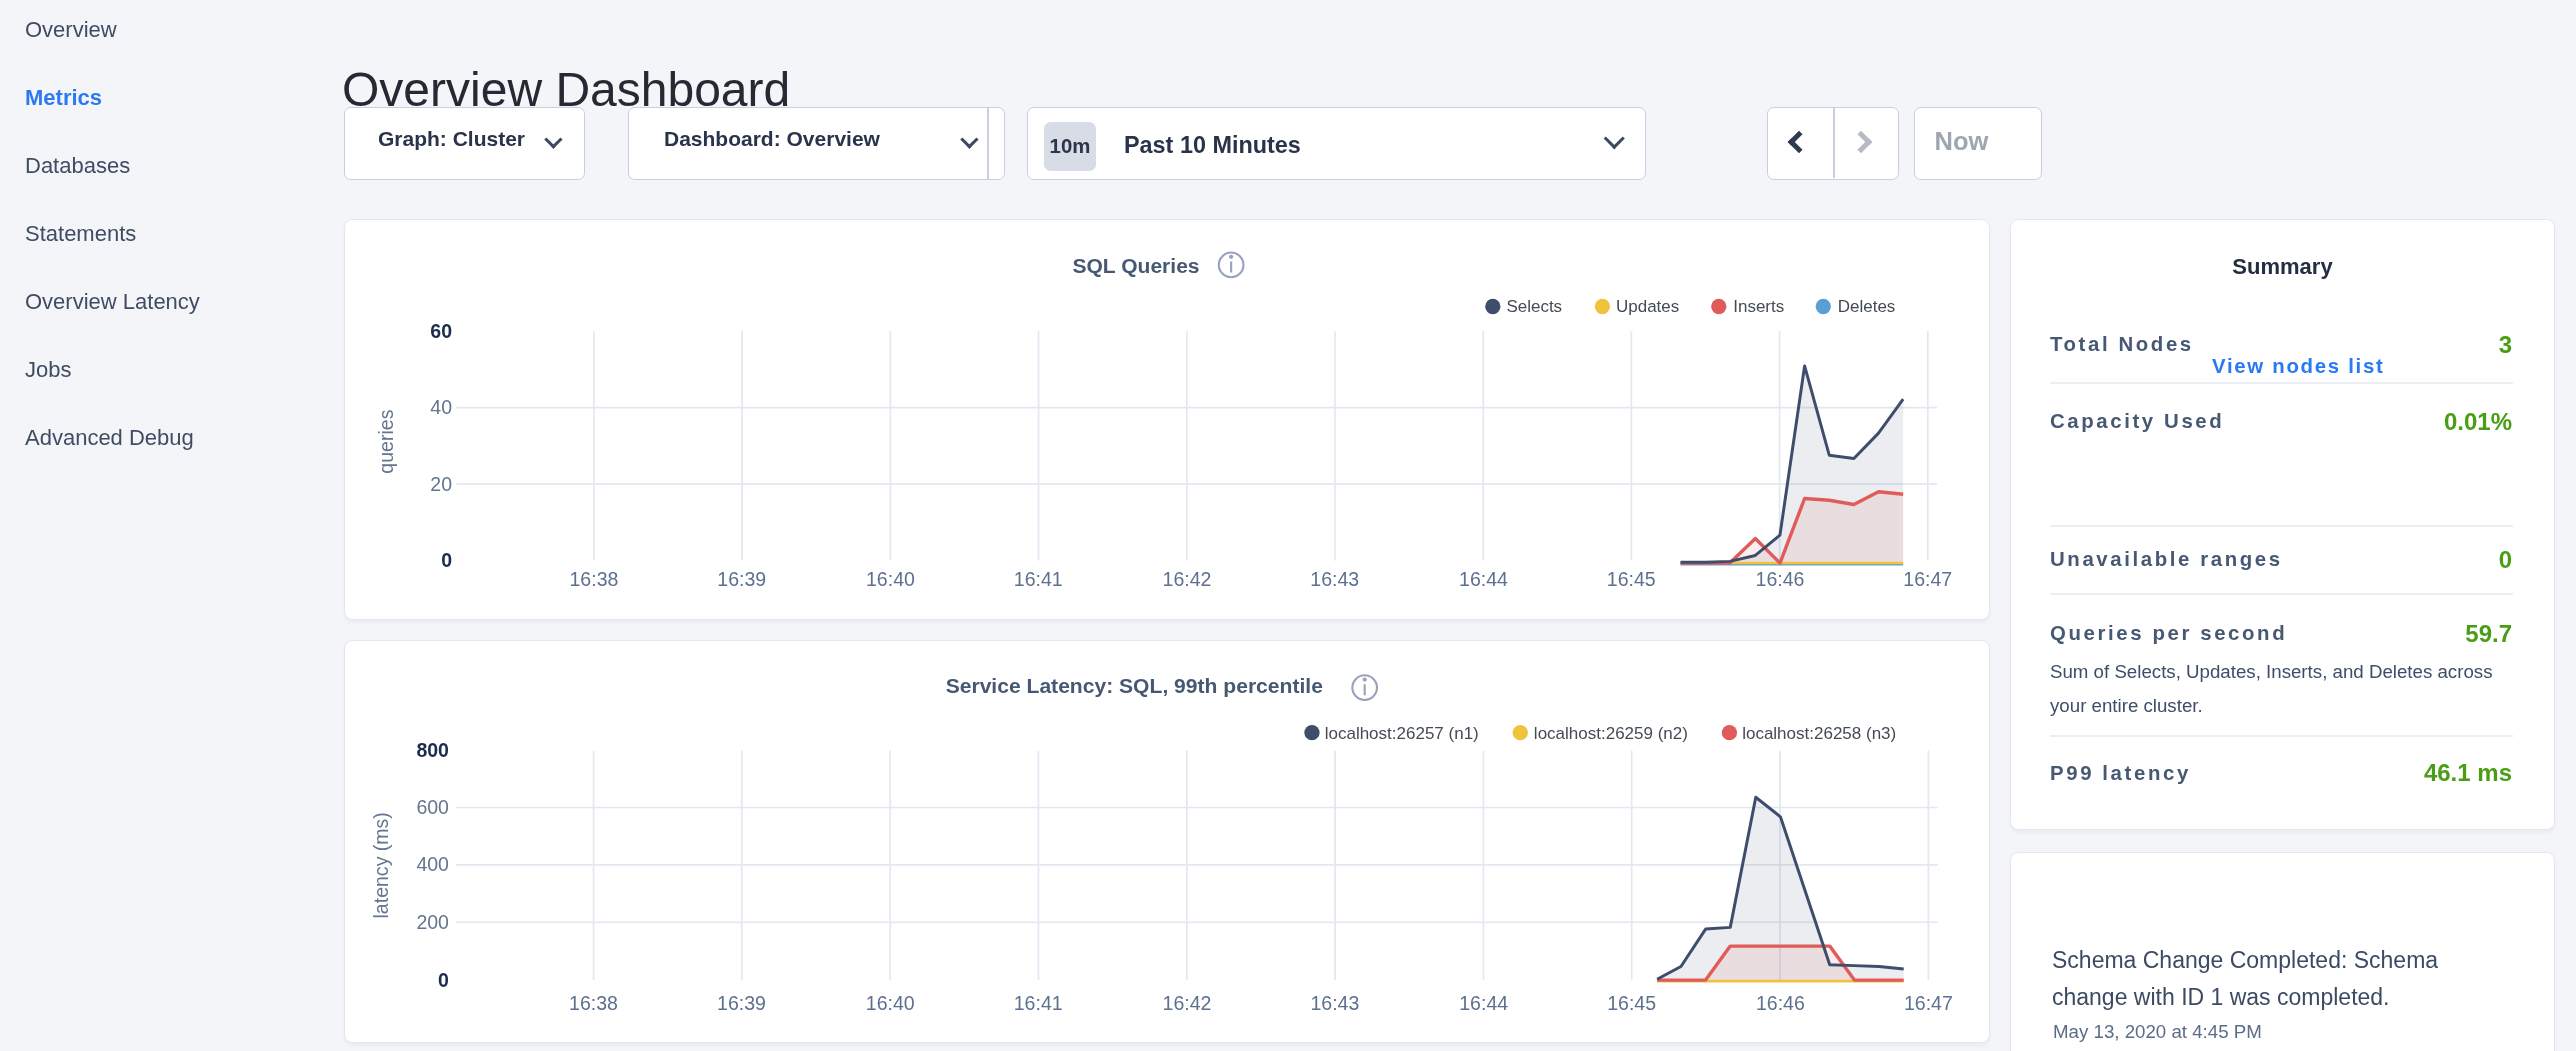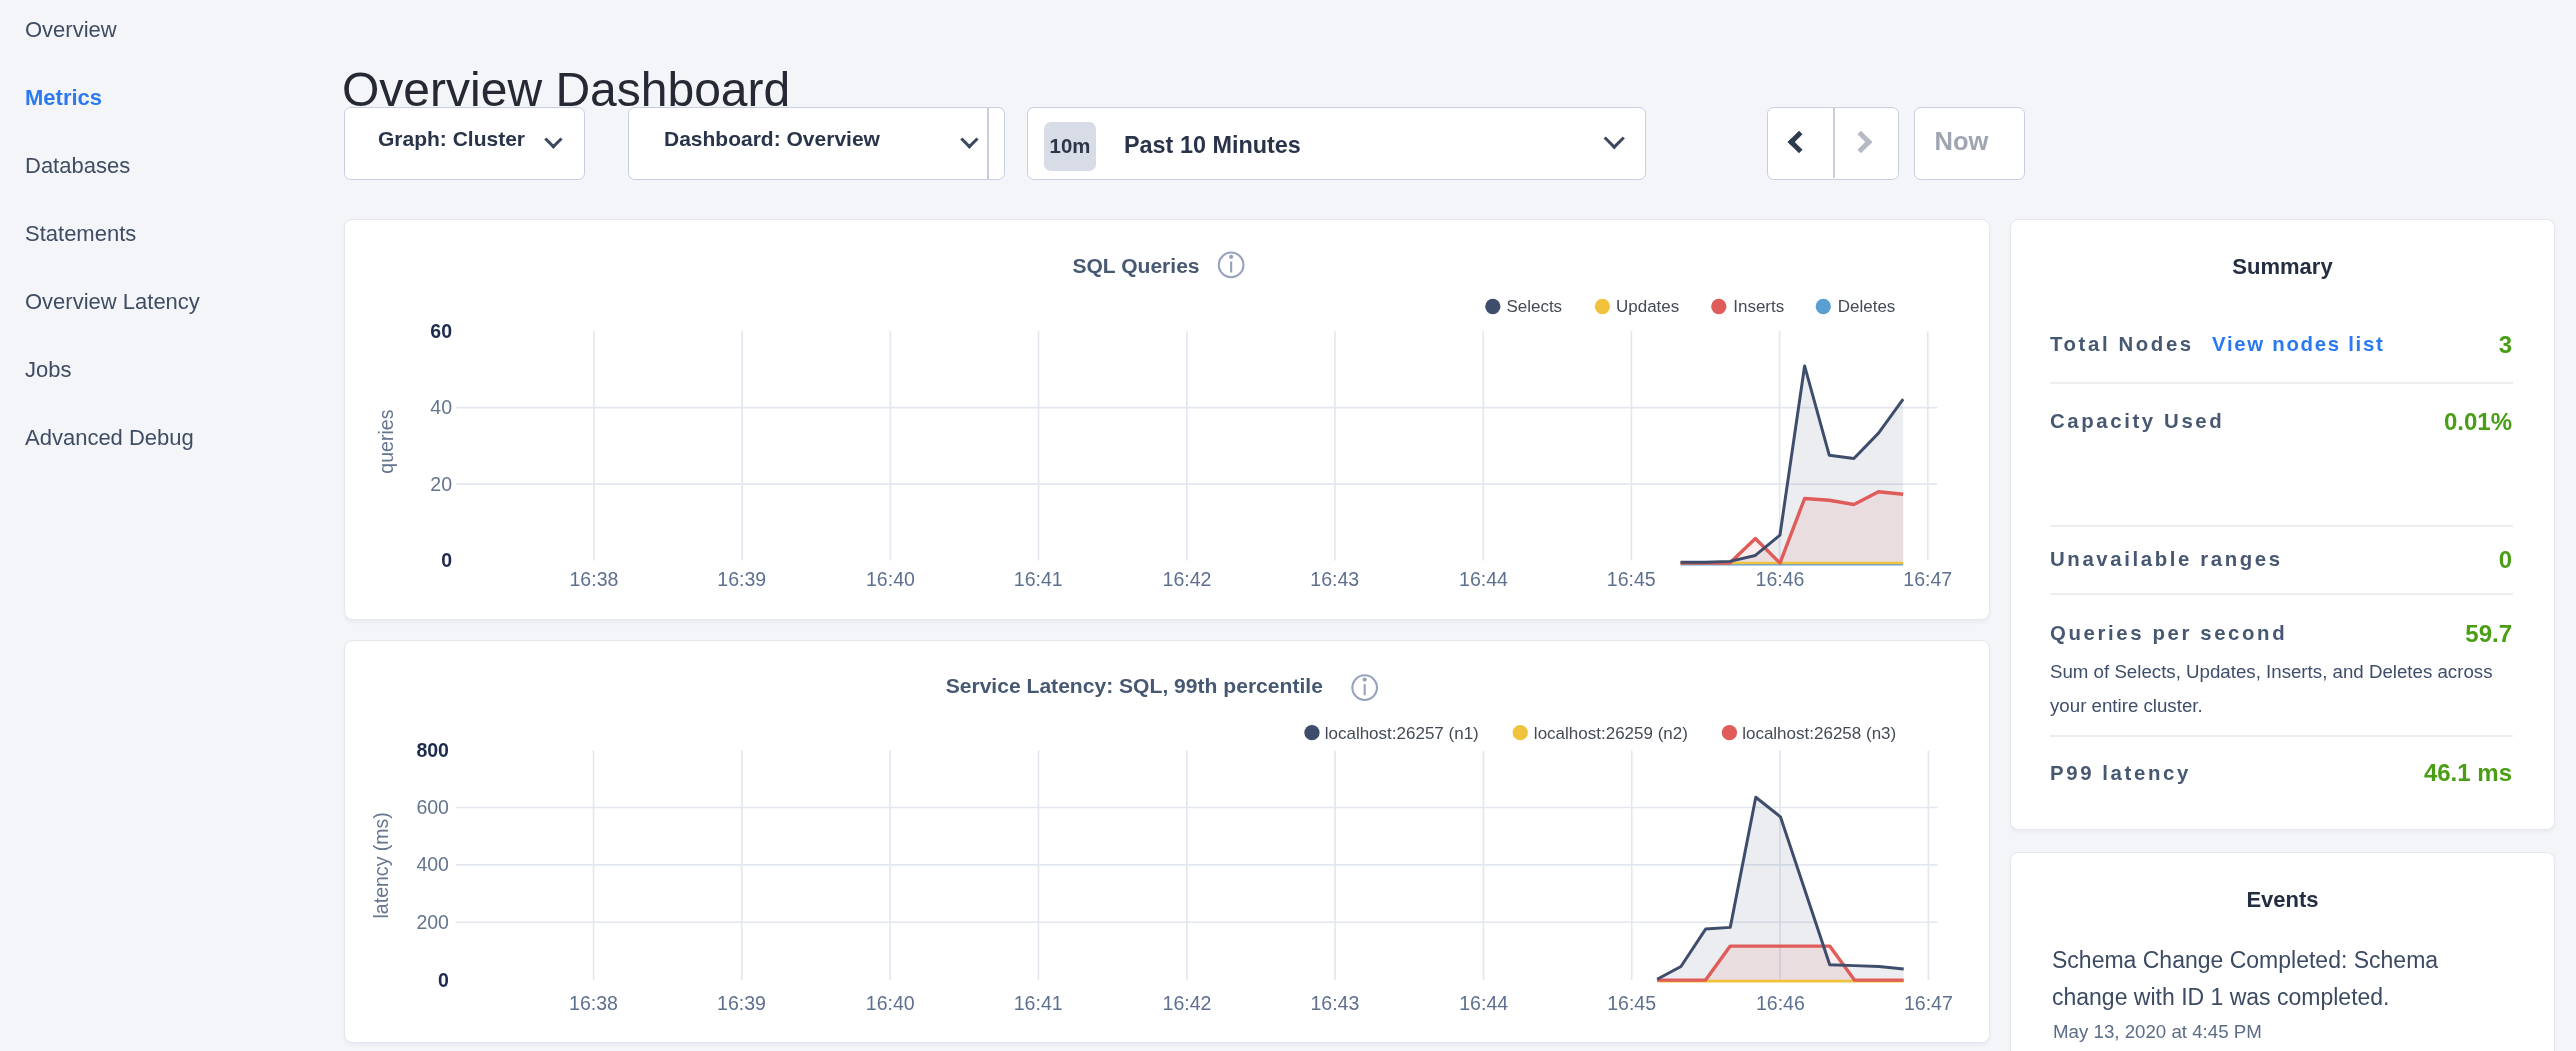--- a/index.html
+++ b/index.html
@@ -36,21 +36,21 @@
 }
 .arrowbtn { position:absolute; top:0; width:61px; height:70px; }
 
 .panel { position:absolute; background:#fff; border:1.7px solid #e4e6ec; border-radius:8.5px; box-shadow:0 2.6px 3.4px rgba(60,70,100,0.05); }
 
 .sum-h { font-weight:bold; font-size:22px; color:#242e42; text-align:center; }
 .row-label { font-weight:bold; font-size:20.4px; letter-spacing:2.6px; color:#475872; }
 .row-value { font-weight:bold; font-size:24px; color:#4a9e15; position:absolute; right:42px; }
 .desc { font-size:18.7px; color:#3e4d69; line-height:34px; }
 .divider { position:absolute; left:39px; right:41px; height:1.7px; background:#eceef2; }
-.link { color:#2979f2; font-weight:bold; font-size:20.4px; letter-spacing:1.7px; }
+.link { color:#2979f2; font-weight:bold; font-size:20.4px; letter-spacing:1.7px;margin-top:22px; }
 </style>
 </head>
 <body>
 
 <div class="nav" style="top:17px;">Overview</div>
 <div class="nav active" style="top:85px;">Metrics</div>
 <div class="nav" style="top:153px;">Databases</div>
 <div class="nav" style="top:221px;">Statements</div>
 <div class="nav" style="top:289px;">Overview Latency</div>
 <div class="nav" style="top:357px;">Jobs</div>
@@ -74,21 +74,21 @@
 </div>
 <div class="dd" style="left:1767px; width:132px;">
   <div class="arrowbtn" style="left:0; width:65px;">
     <span class="chev" style="left:23px; top:26px; width:16px; height:16px; border-width:5.1px; transform:rotate(135deg); border-color:#2e3a4e;"></span>
   </div>
   <div style="position:absolute; left:65px; top:0; width:1.7px; height:70px; background:#c8cedf;"></div>
   <div class="arrowbtn" style="left:66px; width:65px;">
     <span class="chev" style="left:18.7px; top:26px; width:16px; height:16px; border-width:5.1px; transform:rotate(-45deg); border-color:#b6bac4;"></span>
   </div>
 </div>
-<div class="dd" style="left:1914px; width:111px;">
+<div class="dd" style="left:1914px; width:128px;">
   <span class="lbl" style="left:19.6px; font-size:25.5px; color:#9fa6b2;">Now</span>
 </div>
 
 <div class="panel" style="left:344px; top:219px; width:1646px; height:401px;"></div>
 <svg class="abs" style="left:344px; top:219px;" width="1646" height="401" viewBox="0 0 1935 472">
 
   <text x="931" y="63" text-anchor="middle" font-size="24.8" font-weight="bold" fill="#475872">SQL Queries</text>
   <g stroke="#97a2bd" fill="none" stroke-width="2.5">
     <circle cx="1043" cy="54" r="14.5"></circle>
     <line x1="1043" y1="50" x2="1043" y2="63"></line>
@@ -230,17 +230,16 @@
   <div class="divider" style="top:373px;"></div>
   <div class="row-label abs" style="left:39px; top:402px;">Queries per second</div>
   <div class="row-value abs" style="top:400px;">59.7</div>
   <div class="desc abs" style="left:39px; top:435px; width:459px;">Sum of Selects, Updates, Inserts, and Deletes across your entire cluster.</div>
   <div class="divider" style="top:515px;"></div>
   <div class="row-label abs" style="left:39px; top:542px;">P99 latency</div>
   <div class="row-value abs" style="top:539px;">46.1 ms</div>
 </div>
 
 <div class="panel" style="left:2010px; top:852px; width:545px; height:340px;">
-  <div class="sum-h abs" style="left:0; right:0; top:34px;">Events</div>
   <div class="abs" style="left:41px; top:89px; width:476px; font-size:23px; line-height:37px; color:#3c4a63;">Schema Change Completed: Schema<br>change with ID 1 was completed.</div>
   <div class="abs" style="left:42px; top:168px; font-size:18.7px; color:#5b6c87;">May 13, 2020 at 4:45 PM</div>
 </div>
 
 
 </body></html>

